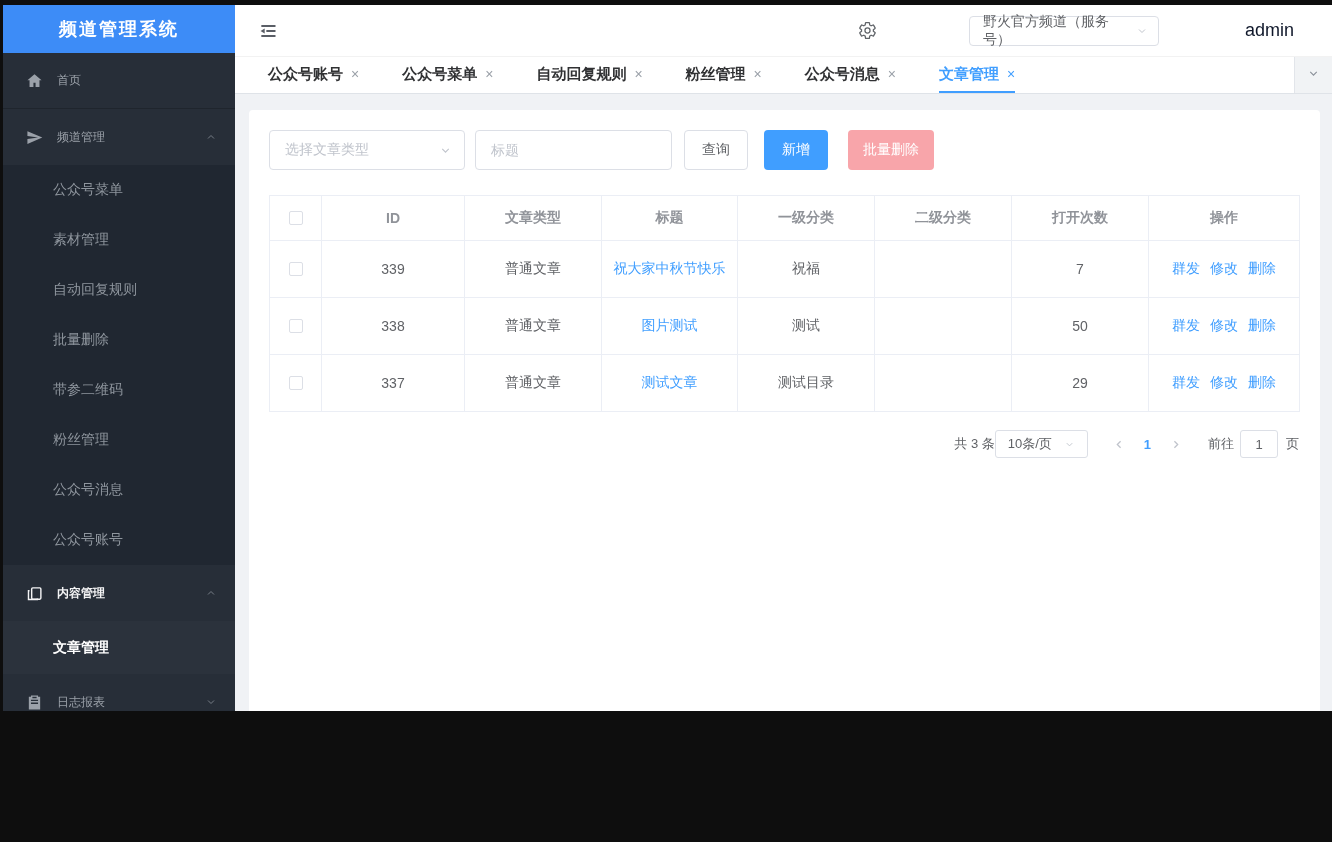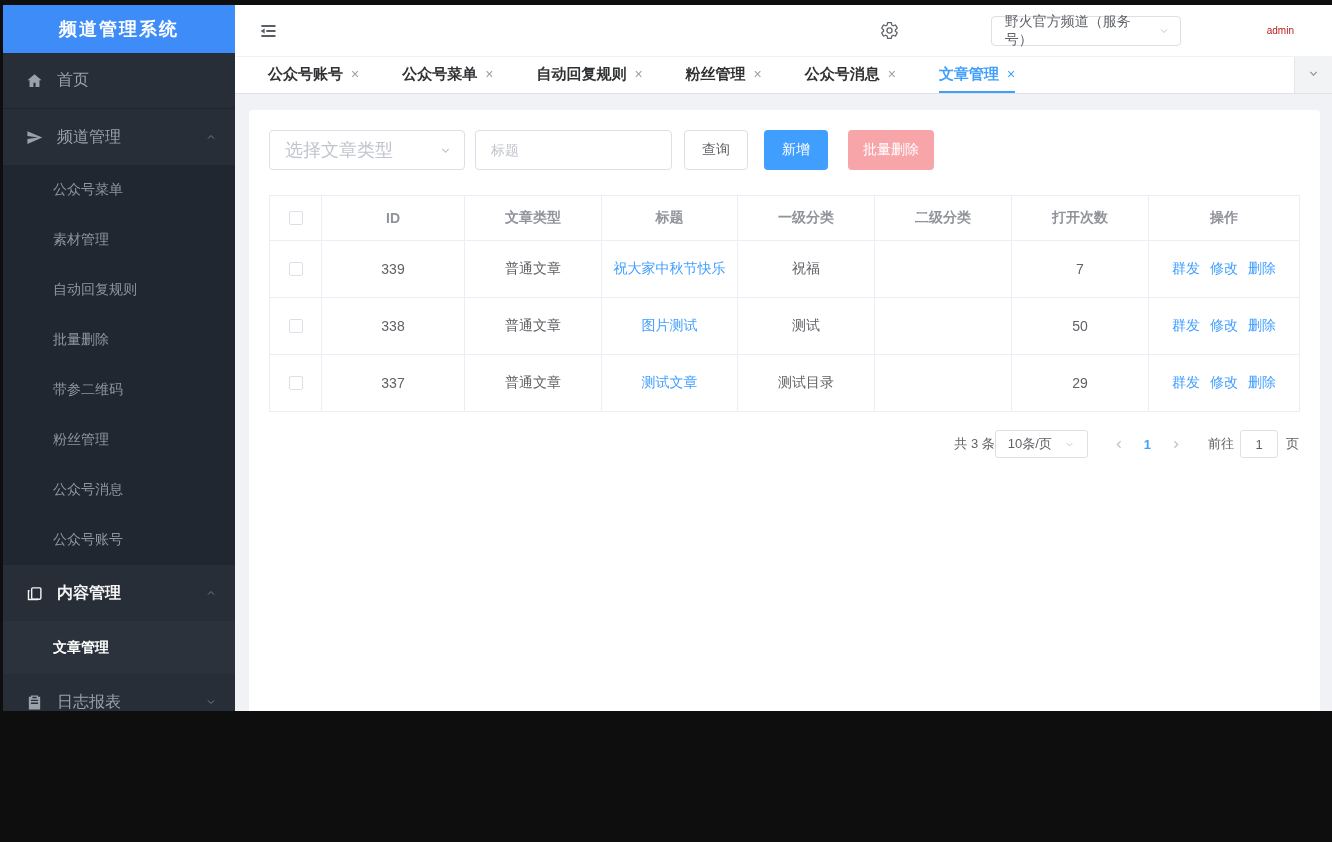--- a/index.html
+++ b/index.html
@@ -10,21 +10,21 @@
     position:relative;
     overflow:hidden;
   }
   .window { position:absolute; left:3px; top:5px; width:1329px; height:706px; background:#f0f2f5; }
 
   
   .sidebar { position:absolute; left:0; top:0; width:232px; height:100%; background:#272e38; overflow:hidden; }
   .logo { height:48px; background:#3d8cf7; color:#fff; font-size:18px; font-weight:bold;
           display:flex; align-items:center; justify-content:center; letter-spacing:2px; }
   .menu-item { height:56px; display:flex; align-items:center; padding:0 18px 0 21px;
-               color:#9ba1a9; font-size:16px; cursor:pointer; }
+               color:#9ba1a9; font-size:12px; cursor:pointer; }
   .menu-item .mi-icon { width:20px; height:20px; margin-right:13px; display:flex;
                         align-items:center; justify-content:center; color:#9ba1a9; flex:none; }
   .menu-item .chev { margin-left:auto; color:#767d86; display:flex; }
   .menu-item.first { border-bottom:1px solid rgba(0,0,0,.18); }
   .menu-item.bold-white { color:#f4f4f5; font-weight:bold; }
   .menu-item.bold-white .mi-icon { color:#f4f4f5; }
   .submenu { background:#202731; }
   .sub-item { height:50px; display:flex; align-items:center; padding-left:50px;
               color:#8f969e; font-size:14px; cursor:pointer; }
   .sub-item.active { height:53px; background:#2b323c; color:#ffffff; font-weight:bold; }
@@ -34,41 +34,41 @@
 
   .topbar { height:52px; background:#fff; display:flex; align-items:center;
             padding:0 38px 0 23px; flex:none; border-bottom:1px solid #f2f2f2; }
   .hamburger { width:20px; height:20px; color:#5a5e66; cursor:pointer; display:flex; }
   .topbar-right { margin-left:auto; display:flex; align-items:center;gap:44px; }
   .gear-btn { color:#5f6368; cursor:pointer; display:flex; margin-right:48px; }
   .channel-select { width:190px; height:30px; border:1px solid #dcdfe6; border-radius:4px;
                     display:flex; align-items:center; padding:0 10px 0 13px; color:#606266;
                     font-size:14px; background:#fff; cursor:pointer; margin-right:42px; }
   .channel-select .chev { margin-left:auto; color:#c0c4cc; display:flex; }
-  .admin-name { font-size:10px; color:#b91c1c; cursor:pointer; }
+  .admin-name { font-size:18px; color:#0f172a; cursor:pointer; }
 
   .tabbar { height:37px; background:#fff; border-bottom:1px solid #dfe3e8; display:flex;
             padding-left:33px; position:relative; flex:none; }
   .tab { display:flex; align-items:center; height:100%; margin-right:43px; font-size:15px;
          font-weight:bold; color:#303133; cursor:pointer; border-bottom:2px solid transparent; }
   .tab .x { margin-left:8px; color:#9aa0a8; font-size:14px; font-weight:normal; line-height:1; }
   .tab.active { color:#409eff; border-bottom-color:#409eff; }
   .tab.active .x { color:#409eff; }
   .tab-overflow { position:absolute; right:0; top:0; width:38px; height:36px; background:#f1f3f5;
                   border-left:1px solid #e2e5ea; display:flex; align-items:center;
                   justify-content:center; color:#8a9099; cursor:pointer; }
 
   .content { flex:1; padding:16px 12px 0 14px; overflow:hidden; }
   .card { background:#fff; border-radius:4px 4px 0 0; height:100%; padding:20px; }
 
   
   .filter-row { display:flex; align-items:center; margin-bottom:25px; }
   .fake-select { width:196px; height:40px; border:1px solid #dcdfe6; border-radius:4px;
                  display:flex; align-items:center; padding:0 12px 0 15px; color:#c0c4cc;
-                 font-size:18px; background:#fff; cursor:pointer; }
+                 font-size:14px; background:#fff; cursor:pointer; }
   .fake-select .chev { margin-left:auto; color:#c0c4cc; display:flex; }
   .title-input { width:197px; height:40px; border:1px solid #dcdfe6; border-radius:4px;
                  padding:0 15px; font-size:14px; color:#606266; margin-left:10px; outline:none; }
   .title-input::placeholder { color:#c0c4cc; }
   .btn { height:40px; border:none; border-radius:4px; font-size:14px; display:flex;
          align-items:center; justify-content:center; cursor:pointer;
          font-family:"Liberation Sans","DejaVu Sans",sans-serif; }
   .btn-plain { width:64px; border:1px solid #dcdfe6; background:#fff; color:#606266; margin-left:12px; }
   .btn-primary { width:64px; background:#409eff; color:#fff; margin-left:16px; }
   .btn-danger-disabled { width:86px; background:#f8a5aa; color:#fff; margin-left:20px; cursor:not-allowed; }

